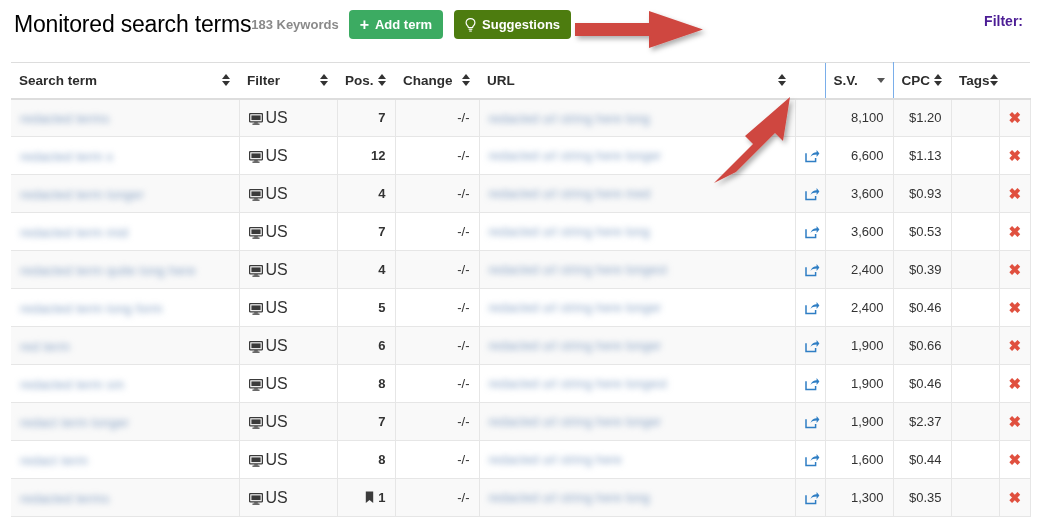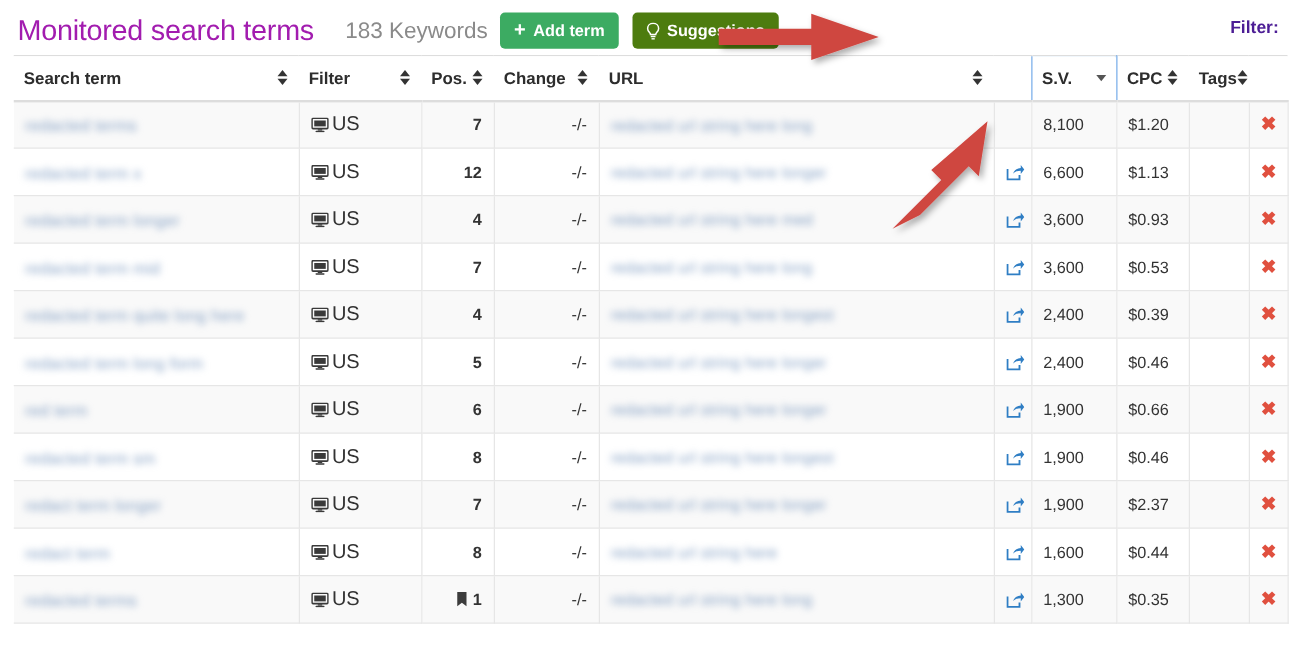--- a/index.html
+++ b/index.html
@@ -30,29 +30,29 @@
   .title-group {
     position: absolute;
     left: 14px;
     top: 10px;
     display: flex;
     align-items: center;
   }
   .page-title {
     font-size: 23px;
     font-weight: 400;
-    color: #a21caf;
+    color: #000000;
     letter-spacing: -0.2px;
     white-space: nowrap;
   }
   .kw-count {
-    font-size: 18px;
-    font-weight: normal;
+    font-size: 13px;
+    font-weight: bold;
     color: #8a8a8a;
-    margin-left: 25px;
+    margin-left: 0;
     white-space: nowrap;
   }
   .btn {
     border: none;
     border-radius: 4px;
     color: #ffffff;
     font-size: 13px;
     font-weight: bold;
     font-family: "Liberation Sans", sans-serif;
     padding: 0 11px;
@@ -125,21 +125,21 @@
     color: #4a4a4a;
     padding: 0 10px;
     outline: none;
   }
   .search-box::placeholder { color: #a8a8a8; }
 
   
   .table-wrap {
     position: absolute;
     left: 11px;
-    top: 44px;
+    top: 62px;
     width: 1019px;
   }
   table.kw {
     border-collapse: collapse;
     width: 1019px;
     table-layout: fixed;
   }
   table.kw th {
     background: #ffffff;
     border-top: 1px solid #dddddd;
@@ -222,21 +222,21 @@
   .dev-cell { white-space: nowrap; }
   .monitor-ico {
     display: inline-block;
     vertical-align: -2px;
     margin-right: 3px;
   }
   .cc { font-size: 16px; color: #333; }
 
   .pos-cell { text-align: right; font-weight: bold; font-size: 13.5px; }
   .change-cell { text-align: right; color: #666666; font-size: 13px; }
-  .num-cell { font-size: 13px; color: #333333; margin-left: 27px; }
+  .num-cell { text-align: right; font-size: 13px; color: #333333; margin-left: 27px; }
   .bookmark-ico { display: inline-block; vertical-align: -2px; margin-right: 4px; }
 
   .share-cell { text-align: center; padding: 0; }
   .share-ico { display: inline-block; vertical-align: middle; }
 
   .del-cell { text-align: center; padding: 0; }
   .del-x {
     color: #e0503f;
     font-size: 15px;
     font-weight: bold;

